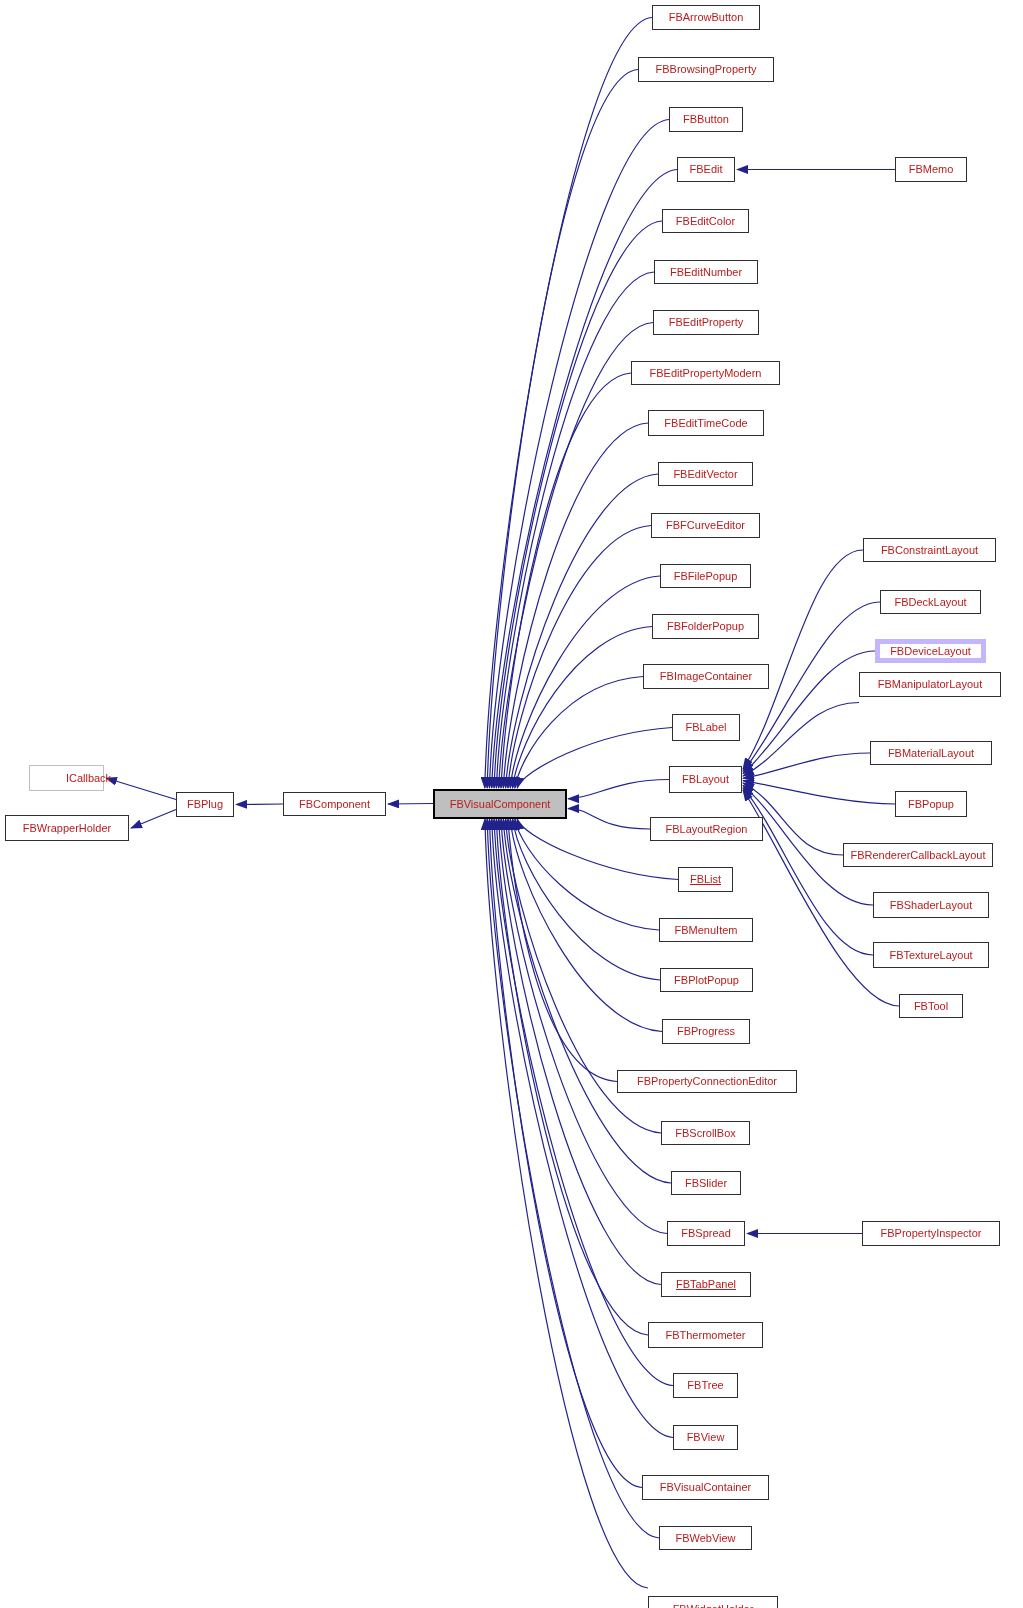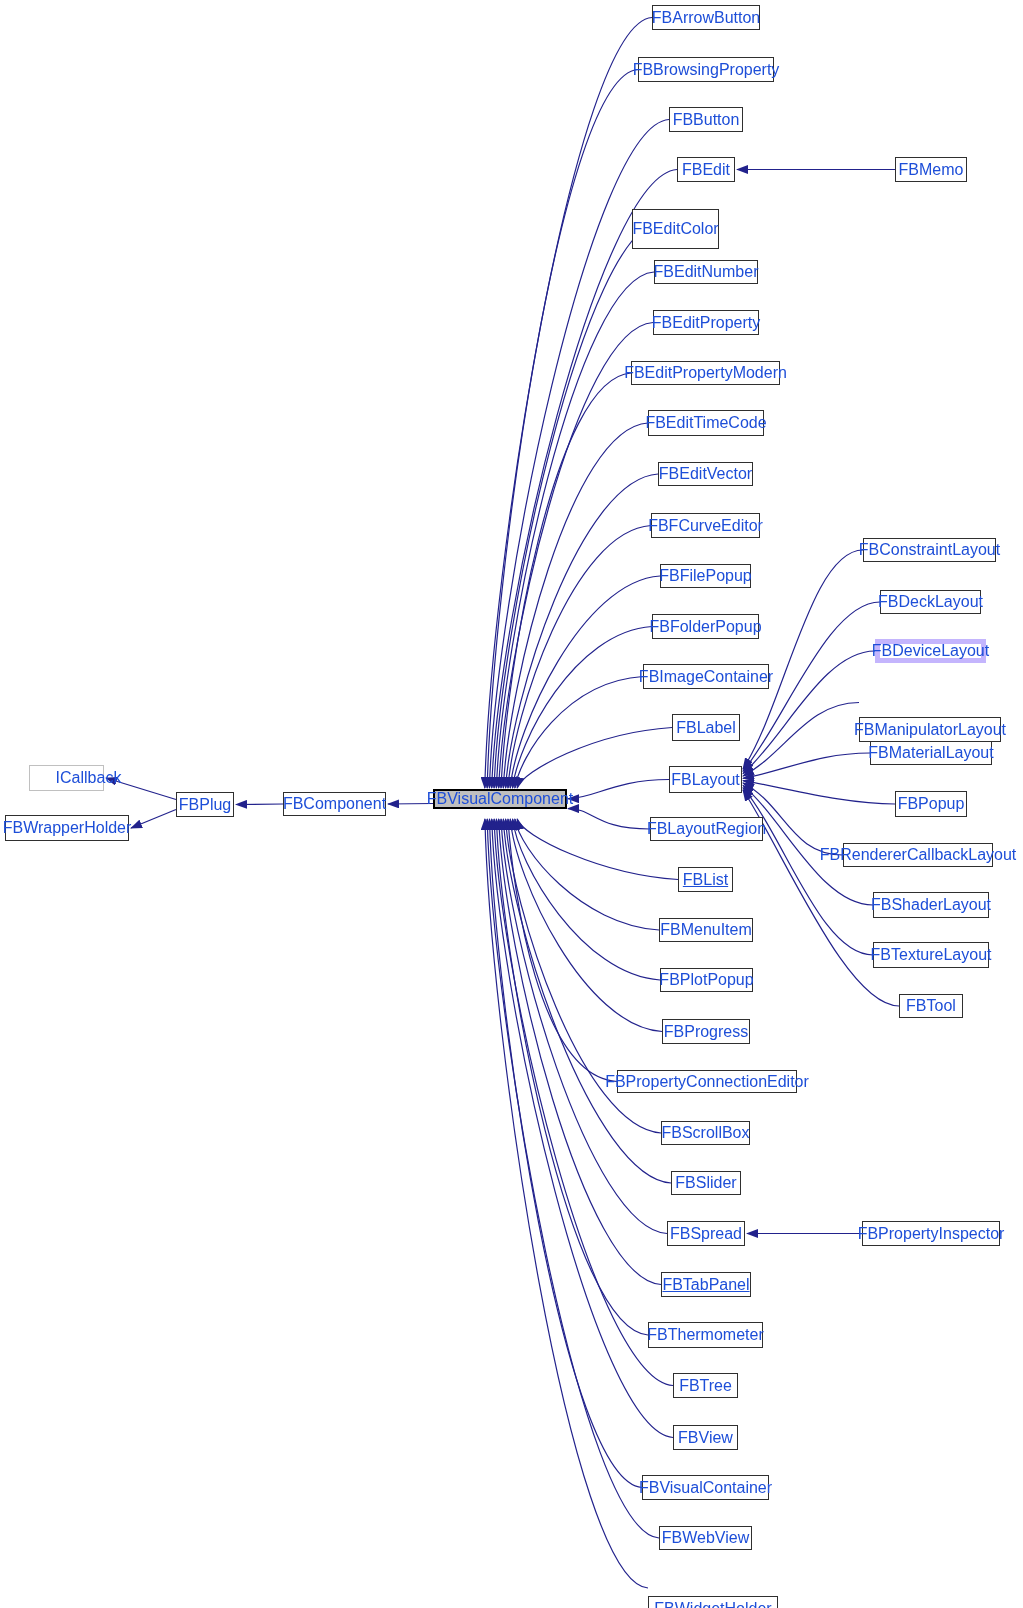--- a/index.html
+++ b/index.html
@@ -19,22 +19,22 @@
     position: absolute;
     left: 0; top: 0;
     width: 1023px;
     height: 1608px;
   }
   .node {
     position: absolute;
     box-sizing: border-box;
     background: #ffffff;
     border: 1px solid #2f2f2f;
-    color: #1d4ed8;
-    font-size: 16px;
+    color: #b91c1c;
+    font-size: 11px;
     line-height: 1;
     display: flex;
     align-items: center;
     justify-content: center;
     white-space: nowrap;
     cursor: pointer;
   }
   .node.current {
     background: #bfbfbf;
     border: 2px solid #000000;
@@ -107,27 +107,27 @@
         <path d="M873,905 C821,905 785,821.2333333333333 743,785.3333333333334" fill="none" stroke="#22228c" stroke-width="1.2" marker-end="url(#arrow)"></path>
         <path d="M873,955 C821,955 785,837.8666666666667 743,787.6666666666666" fill="none" stroke="#22228c" stroke-width="1.2" marker-end="url(#arrow)"></path>
         <path d="M899,1006 C847,1006 785,854.8 743,790" fill="none" stroke="#22228c" stroke-width="1.2" marker-end="url(#arrow)"></path>
       </g>
   </svg>
   <div id="nodes-layer">
       <div class="node external" style="left: 29px; top: 765px; width: 75px; height: 26px; padding-left: 44px;">ICallback</div>
       <div class="node" style="left: 5px; top: 815px; width: 124px; height: 26px;">FBWrapperHolder</div>
       <div class="node" style="left: 176px; top: 792px; width: 58px; height: 25px;">FBPlug</div>
       <div class="node" style="left: 283px; top: 792px; width: 103px; height: 24px;">FBComponent</div>
-      <div class="node current" style="left: 433px; top: 789px; width: 134px; height: 20px;">FBVisualComponent</div>
+      <div class="node current" style="left: 433px; top: 789px; width: 134px; height: 30px;">FBVisualComponent</div>
       <div class="node" style="left: 652px; top: 5px; width: 108px; height: 25px;">FBArrowButton</div>
       <div class="node" style="left: 638px; top: 57px; width: 136px; height: 25px;">FBBrowsingProperty</div>
       <div class="node" style="left: 669px; top: 107px; width: 74px; height: 25px;">FBButton</div>
       <div class="node" style="left: 677px; top: 157px; width: 58px; height: 25px;">FBEdit</div>
       <div class="node" style="left: 895px; top: 157px; width: 72px; height: 25px;">FBMemo</div>
-      <div class="node" style="left: 632px; top: 209px; width: 87px; height: 40px;">FBEditColor</div>
+      <div class="node" style="left: 662px; top: 209px; width: 87px; height: 24px;">FBEditColor</div>
       <div class="node" style="left: 654px; top: 260px; width: 104px; height: 24px;">FBEditNumber</div>
       <div class="node" style="left: 653px; top: 310px; width: 106px; height: 25px;">FBEditProperty</div>
       <div class="node" style="left: 631px; top: 361px; width: 149px; height: 24px;">FBEditPropertyModern</div>
       <div class="node" style="left: 648px; top: 410px; width: 116px; height: 26px;">FBEditTimeCode</div>
       <div class="node" style="left: 658px; top: 462px; width: 95px; height: 24px;">FBEditVector</div>
       <div class="node" style="left: 651px; top: 513px; width: 109px; height: 25px;">FBFCurveEditor</div>
       <div class="node" style="left: 660px; top: 564px; width: 91px; height: 24px;">FBFilePopup</div>
       <div class="node" style="left: 652px; top: 614px; width: 107px; height: 25px;">FBFolderPopup</div>
       <div class="node" style="left: 643px; top: 664px; width: 126px; height: 25px;">FBImageContainer</div>
       <div class="node" style="left: 672px; top: 714px; width: 68px; height: 27px;">FBLabel</div>
@@ -145,21 +145,21 @@
       <div class="node" style="left: 661px; top: 1272px; width: 90px; height: 25px; text-decoration: underline;">FBTabPanel</div>
       <div class="node" style="left: 648px; top: 1322px; width: 115px; height: 26px;">FBThermometer</div>
       <div class="node" style="left: 673px; top: 1373px; width: 65px; height: 25px;">FBTree</div>
       <div class="node" style="left: 673px; top: 1425px; width: 65px; height: 25px;">FBView</div>
       <div class="node" style="left: 642px; top: 1475px; width: 127px; height: 25px;">FBVisualContainer</div>
       <div class="node" style="left: 659px; top: 1526px; width: 93px; height: 24px;">FBWebView</div>
       <div class="node" style="left: 648px; top: 1575px; width: 130px; height: 26px; margin-top: 21px;">FBWidgetHolder</div>
       <div class="node" style="left: 863px; top: 538px; width: 133px; height: 24px;">FBConstraintLayout</div>
       <div class="node" style="left: 880px; top: 590px; width: 101px; height: 24px;">FBDeckLayout</div>
       <div class="node truncated" style="left: 875px; top: 639px; width: 111px; height: 24px;">FBDeviceLayout</div>
-      <div class="node" style="left: 859px; top: 717px; width: 142px; height: 25px;">FBManipulatorLayout</div>
+      <div class="node" style="left: 859px; top: 672px; width: 142px; height: 25px;">FBManipulatorLayout</div>
       <div class="node" style="left: 870px; top: 741px; width: 122px; height: 24px;">FBMaterialLayout</div>
       <div class="node" style="left: 895px; top: 791px; width: 72px; height: 26px;">FBPopup</div>
       <div class="node" style="left: 843px; top: 843px; width: 150px; height: 24px;">FBRendererCallbackLayout</div>
       <div class="node" style="left: 873px; top: 892px; width: 116px; height: 26px;">FBShaderLayout</div>
       <div class="node" style="left: 873px; top: 942px; width: 116px; height: 26px;">FBTextureLayout</div>
       <div class="node" style="left: 899px; top: 994px; width: 64px; height: 24px;">FBTool</div>
     </div>
 </div>
 
 </body></html>

